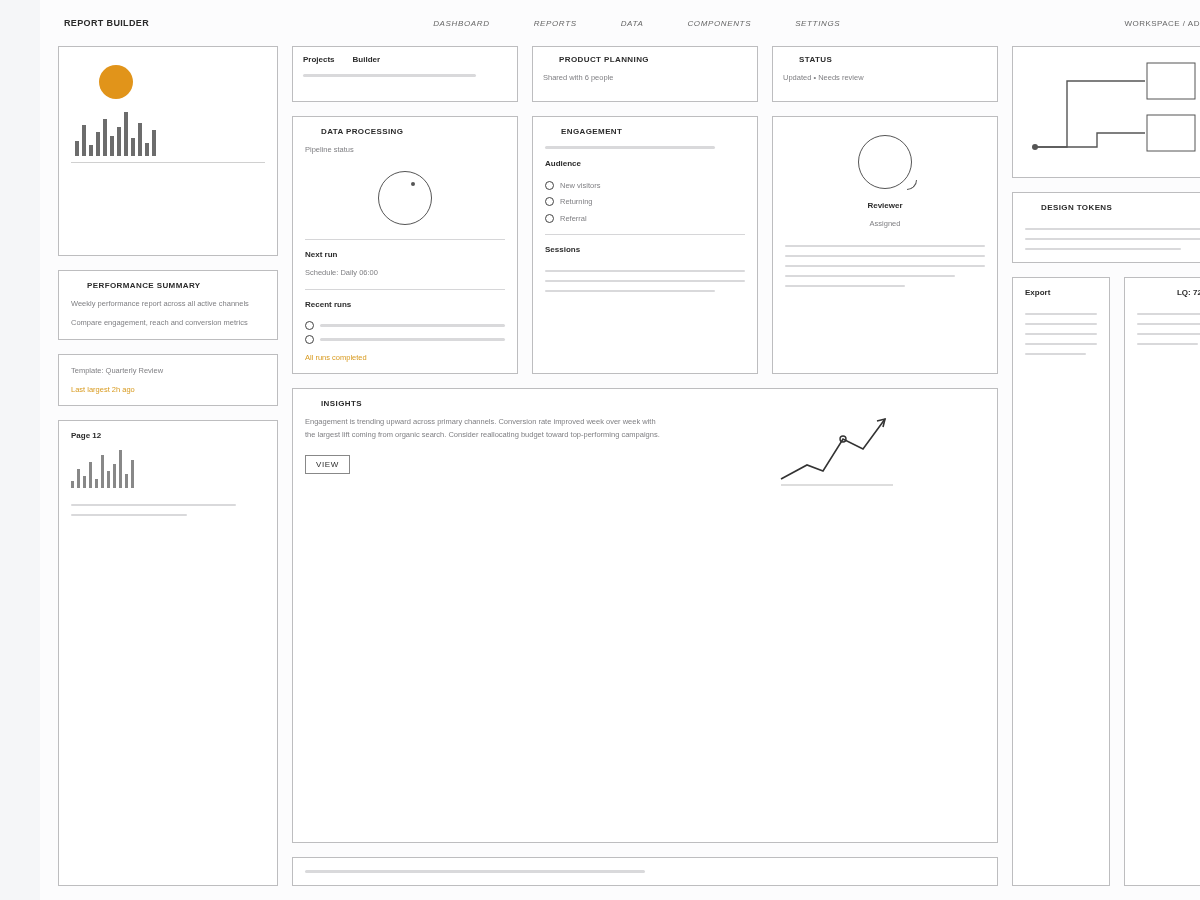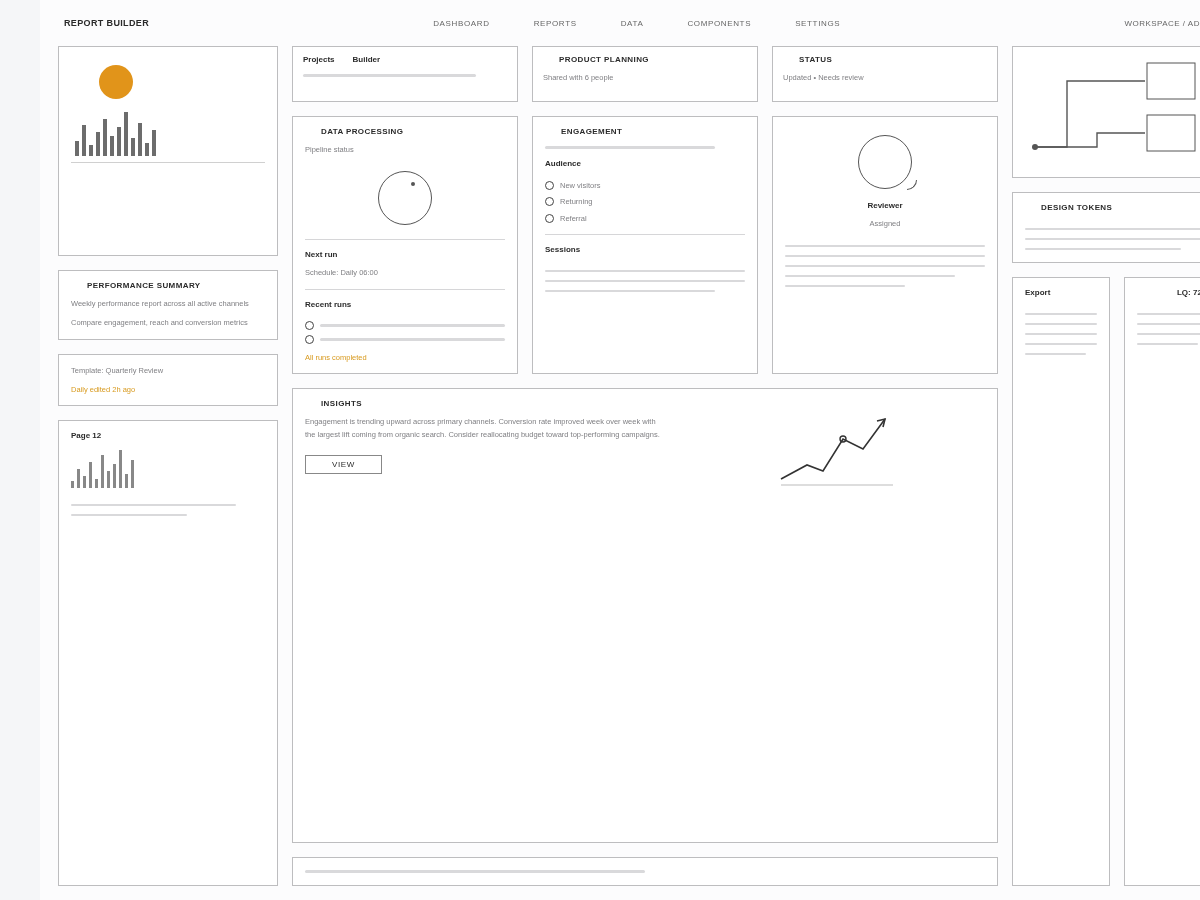--- a/index.html
+++ b/index.html
@@ -33,20 +33,21 @@
     font-size: 9px;
     font-weight: 600;
     letter-spacing: 0.04em;
     text-transform: uppercase;
   }
   .topnav-items {
     display: flex;
     gap: 44px;
     flex: 1;
     justify-content: center;
+    font-style: italic;
   }
   .topnav-item {
     font-size: 8px;
     text-transform: uppercase;
     letter-spacing: 0.08em;
     color: #666;
     cursor: pointer;
   }
   .topnav-right {
     font-size: 8px;
@@ -170,21 +171,21 @@
   .bullet { display:flex; align-items:center; gap:6px;}
   .dot-ring{ width:9px; height:9px; border:1.3px solid #444; border-radius:50%; flex:none;}
   
   .mid-wide {
     display: grid;
     grid-template-columns: 1.1fr 0.9fr;
     gap: 20px;
   }
   .btn {
     border: 1px solid #888;
-    padding: 4px 26px;
+    padding: 4px 10px;
     font-size: 8px;
     letter-spacing: 0.08em;
     text-transform: uppercase;
     width: max-content;
     cursor: pointer;
     background: #fff;
   }
   .growth-illus {
     display:flex; align-items:flex-end; gap:10px; height:90px; justify-content:center;
   }
@@ -251,21 +252,21 @@
       </div>
 
       <div class="card">
         <div class="card-title">Performance Summary</div>
         <div class="subtle">Weekly performance report across all active channels</div>
         <div class="subtle">Compare engagement, reach and conversion metrics</div>
       </div>
 
       <div class="card">
         <div class="subtle">Template: Quarterly Review</div>
-        <div class="subtle accent">Daily edited 2h ago</div>
+        <div class="subtle accent">Last largest 2h ago</div>
       </div>
 
       <div class="card" style="flex:1">
         <div class="mini-title">Page 12</div>
         <div class="spark" id="spark-bars">
             <div class="bar" style="height: 7.125px;"></div>
             <div class="bar" style="height: 19px;"></div>
             <div class="bar" style="height: 11.875px;"></div>
             <div class="bar" style="height: 26.125px;"></div>
             <div class="bar" style="height: 9.5px;"></div>

